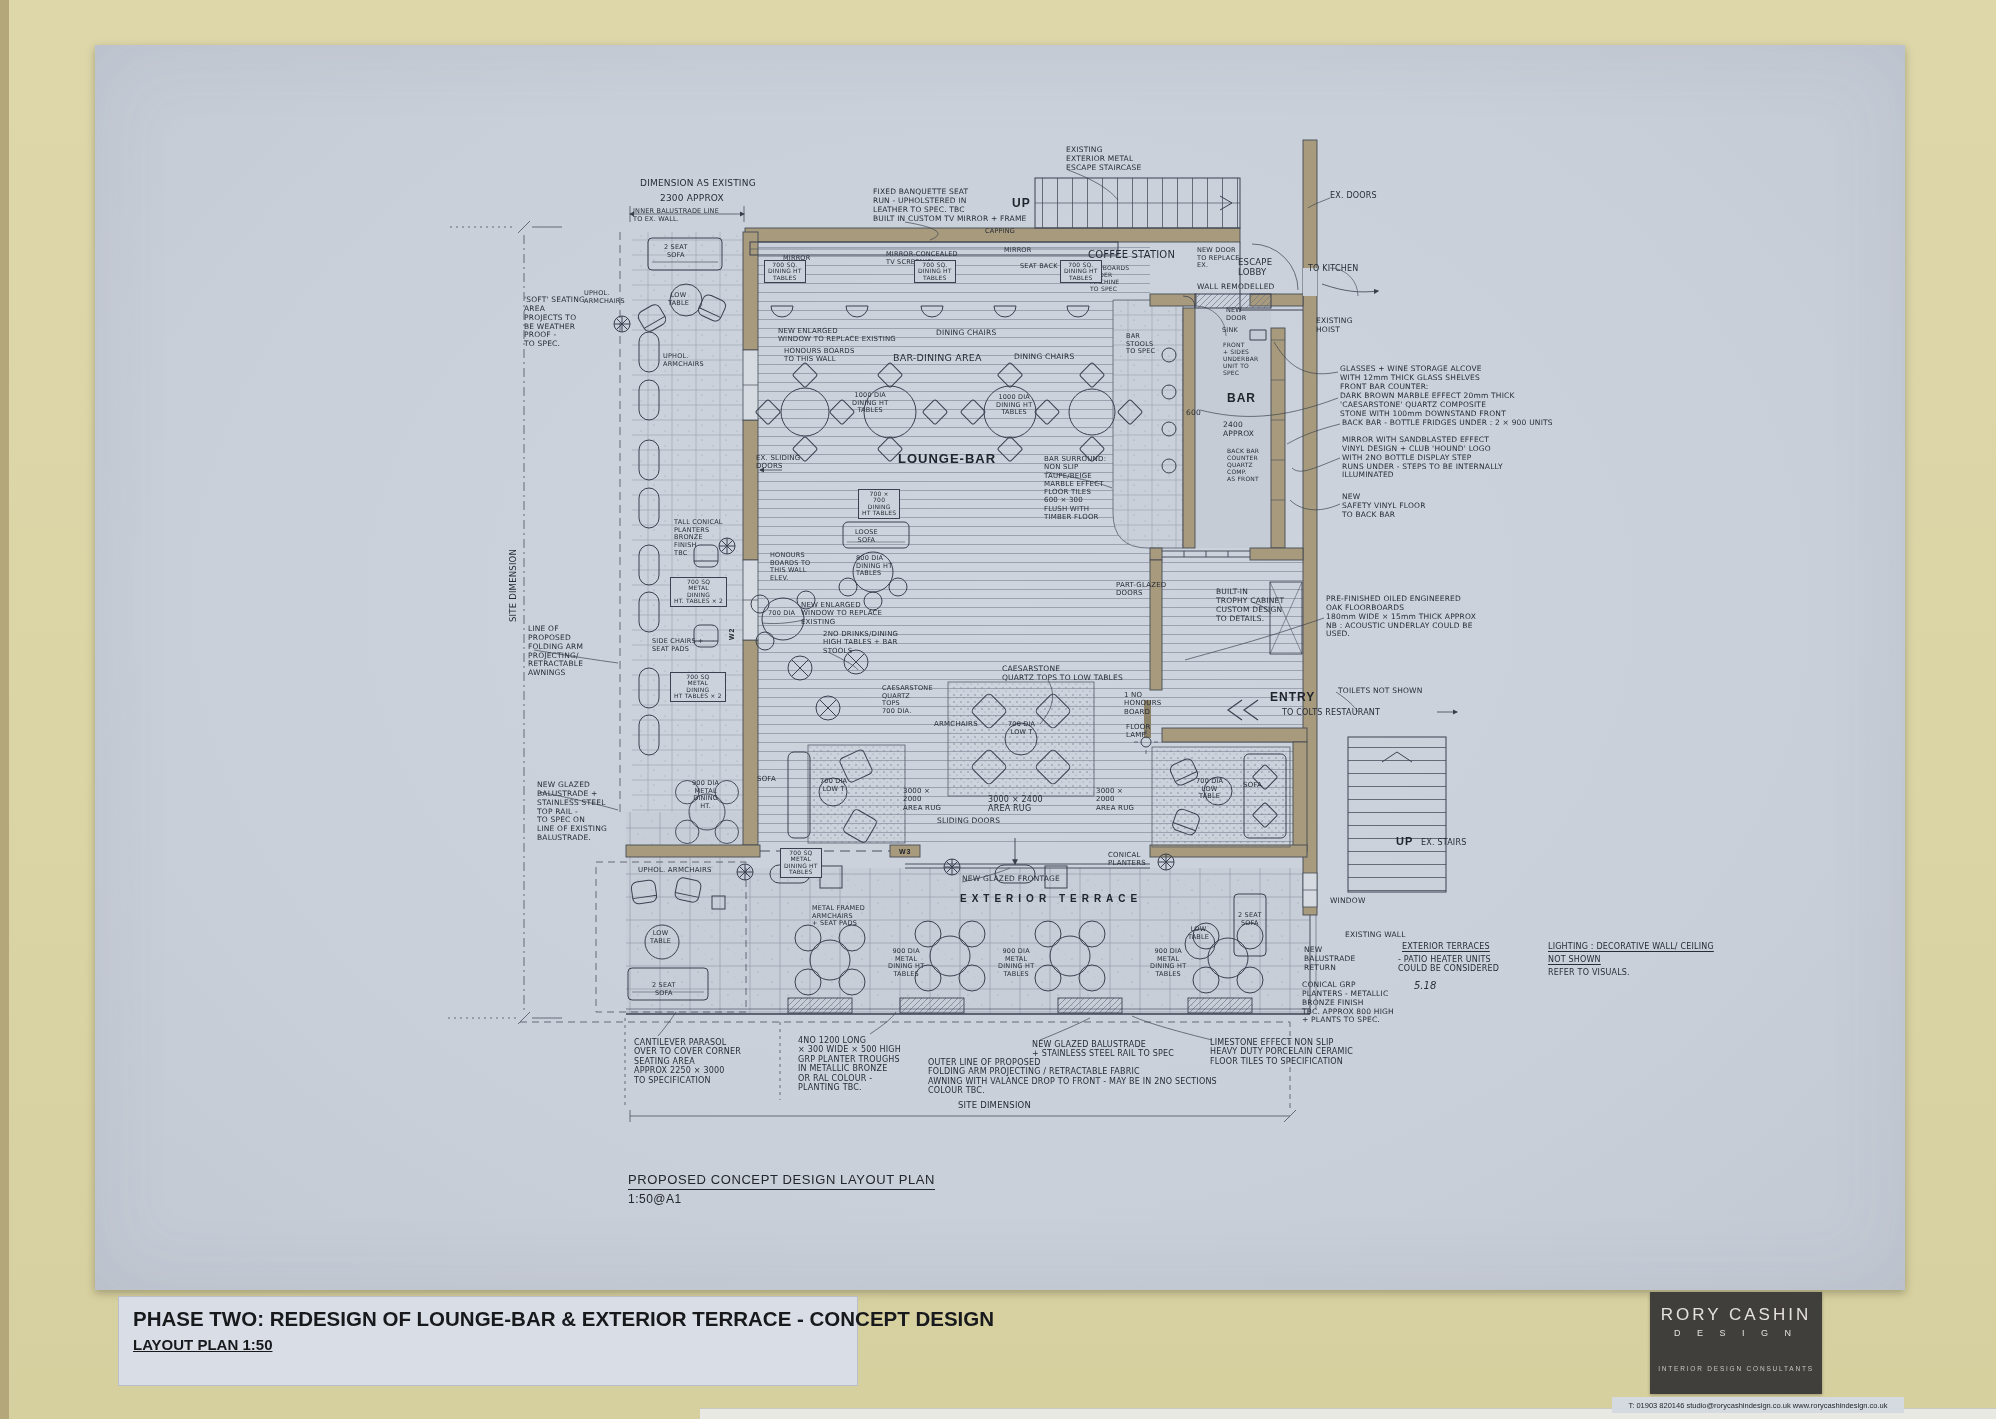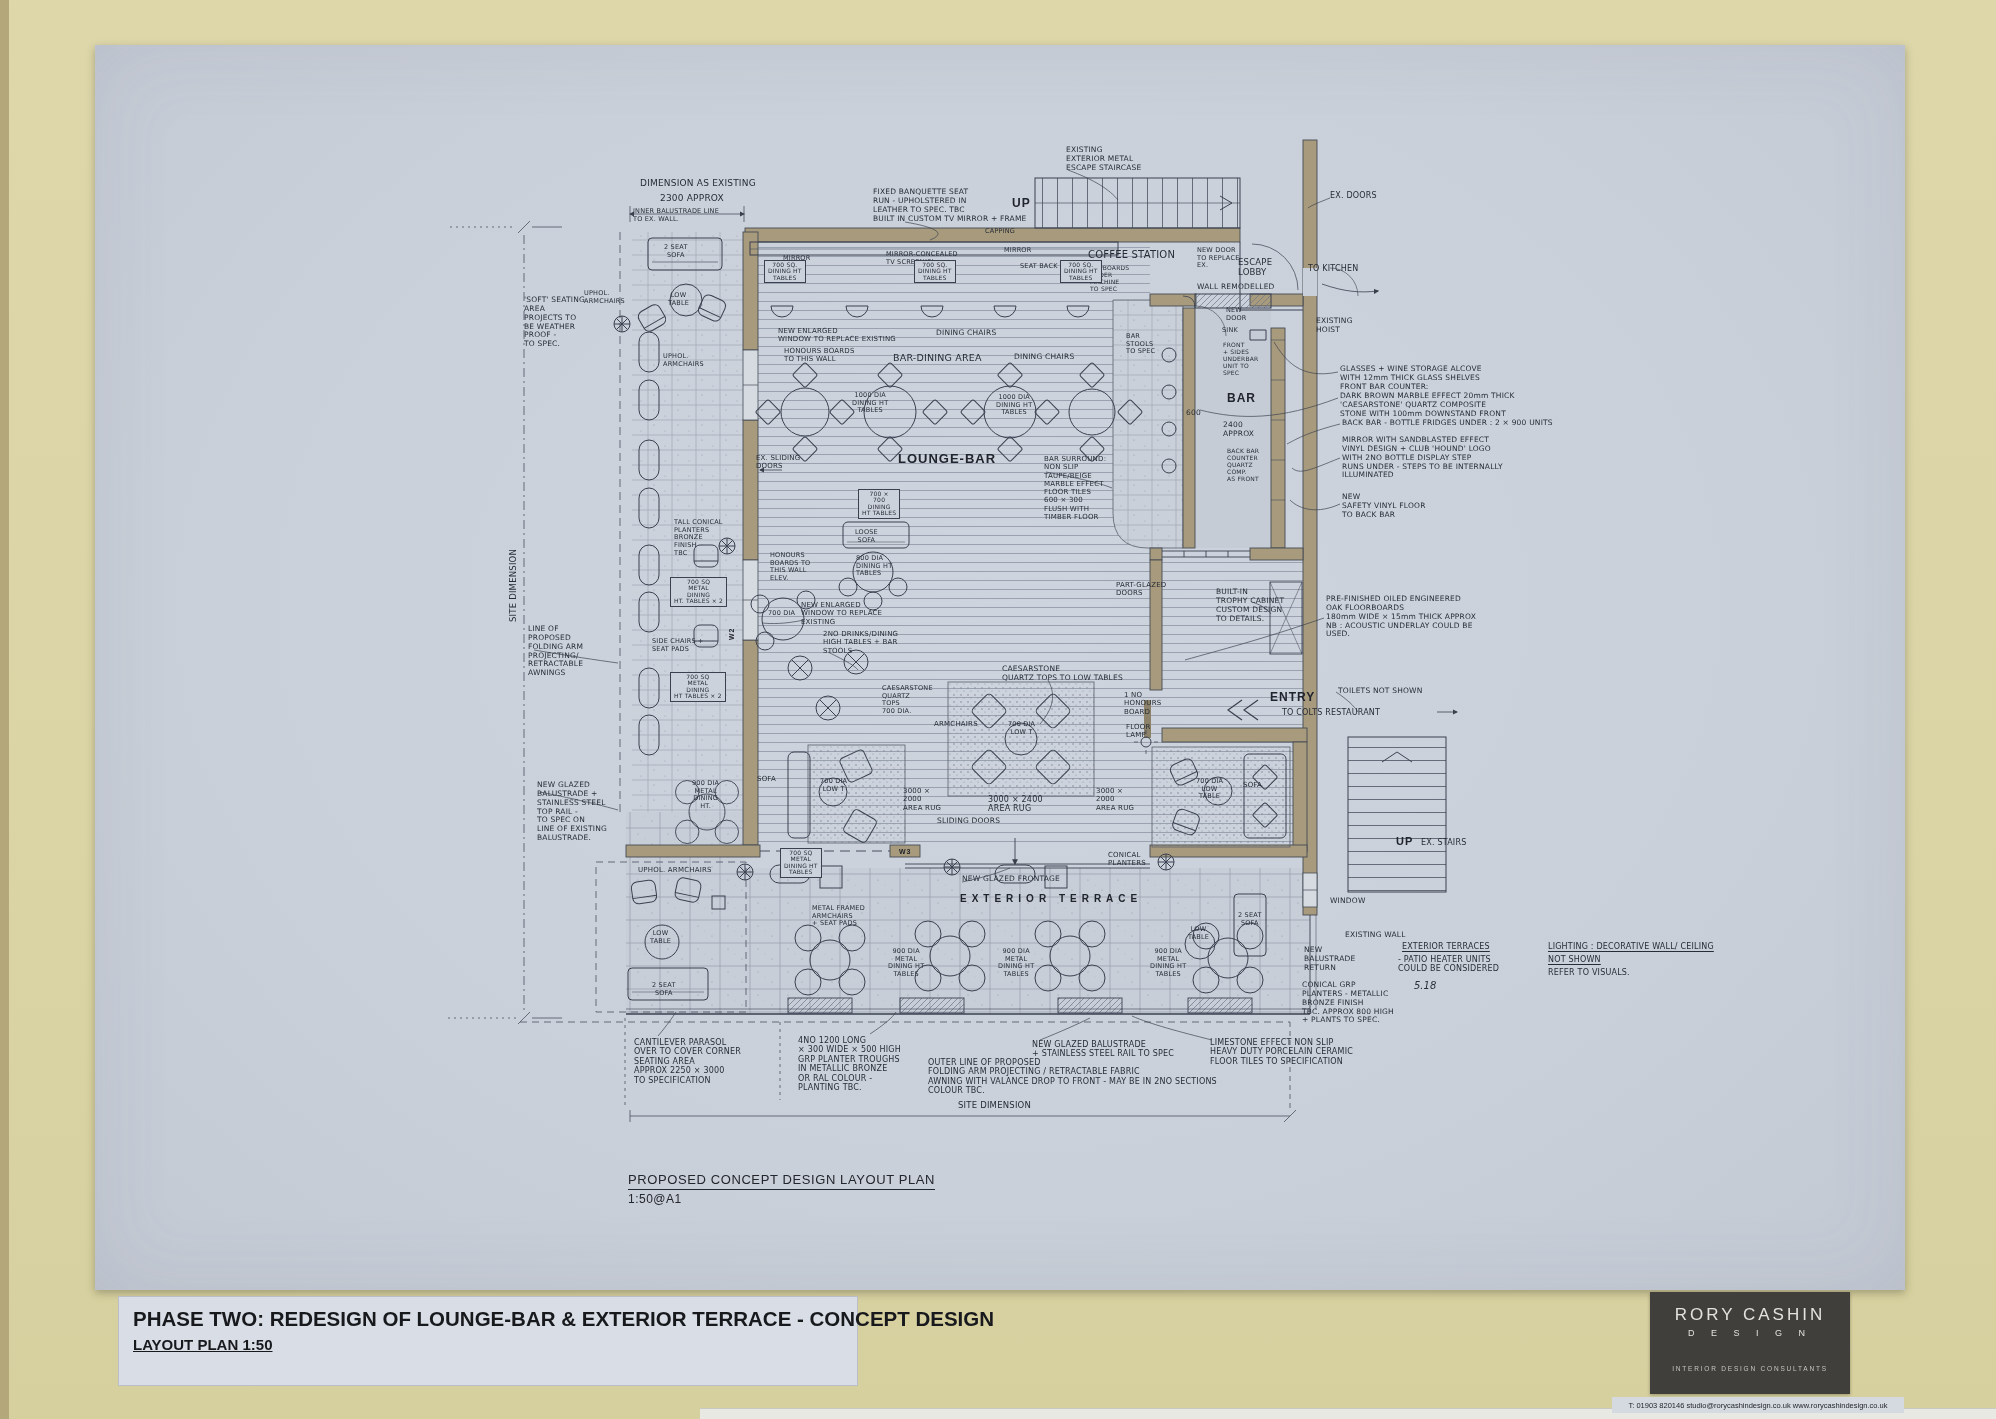--- a/index.html
+++ b/index.html
@@ -22,21 +22,21 @@
   .boxed{background:#ccd2db;border:1px solid #3a4150;padding:1px 3px;line-height:1.08;text-align:center;}
   .sheet-title{position:absolute;left:628px;top:1172px;font-family:"Liberation Sans",sans-serif;
        font-size:13px;letter-spacing:.6px;color:#23262c;border-bottom:1.4px solid #23262c;padding-bottom:2px;font-weight:500;}
   .sheet-scale{position:absolute;left:628px;top:1192px;font-family:"Liberation Sans",sans-serif;
        font-size:12px;letter-spacing:.5px;color:#23262c;font-weight:500;}
   .page-num{position:absolute;left:1414px;top:980px;font-size:10px;font-style:italic;color:#2a3039;}
   .title-block{position:absolute;left:118px;top:1296px;width:740px;height:90px;background:#d9dee6;
        border:1px solid #b9bec7;box-sizing:border-box;padding:9px 14px;font-family:"Liberation Sans",sans-serif;color:#17191d;}
   .title-block .l1,.title-block .l2{font-size:20.5px;font-weight:700;line-height:1.3;white-space:nowrap;}
   .title-block .l3{font-size:15px;font-weight:700;text-decoration:underline;margin-top:3px;}
-  .logo{position:absolute;left:1650px;top:1292px;width:200px;height:102px;background:#403f3b;
+  .logo{position:absolute;left:1650px;top:1292px;width:172px;height:102px;background:#403f3b;
        color:#e4e2dd;text-align:center;font-family:"Liberation Sans",sans-serif;box-shadow:0 1px 3px rgba(0,0,0,.3);}
   .logo .name{font-size:17px;letter-spacing:3px;margin-top:13px;font-weight:400;}
   .logo .sub{font-size:9px;letter-spacing:7px;margin-top:3px;}
   .logo .tag{font-size:6.5px;letter-spacing:1.8px;margin-top:27px;color:#c7c5bf;}
   .contact{position:absolute;left:1612px;top:1397px;width:292px;height:16px;background:#d5dae1;
        display:flex;align-items:center;justify-content:center;font-size:7.5px;color:#23262b;
        font-family:"Liberation Sans",sans-serif;white-space:nowrap;}
 </style>
 </head>
 <body>

